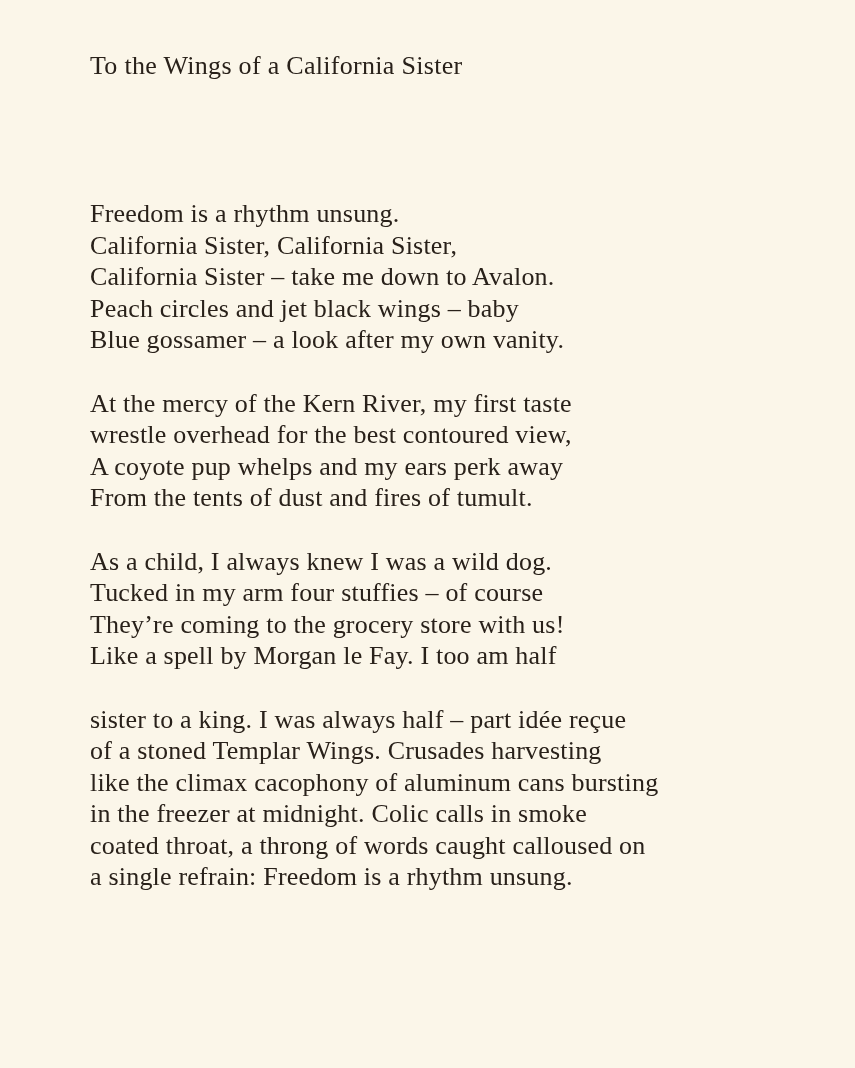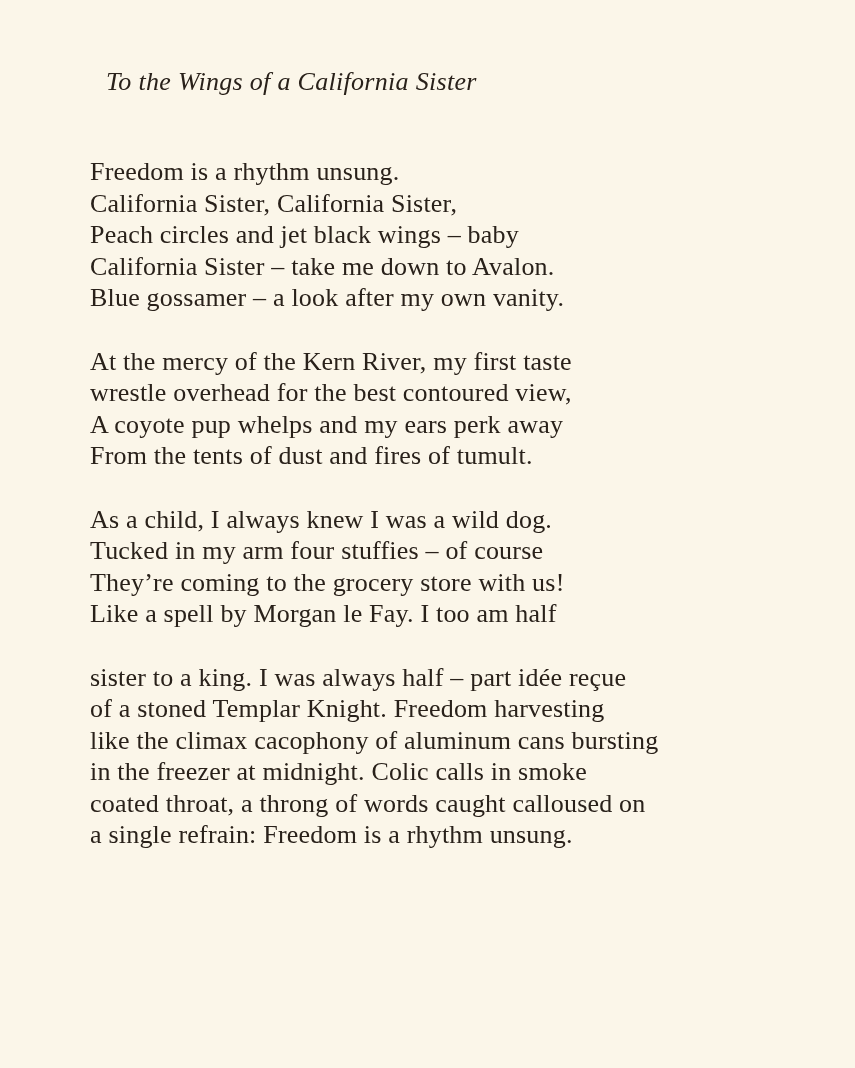--- a/index.html
+++ b/index.html
@@ -14,29 +14,28 @@
     width: 855px;
     height: 1068px;
     box-sizing: border-box;
     padding: 50px 40px 0 90px;
     background: #fbf6e9;
     font-family: "Liberation Serif", "DejaVu Serif", serif;
     color: #29211a;
     overflow: hidden;
   }
   .title {
-    margin: 16px;
-    font-style: italic;
+    margin: 0;
     font-weight: normal;
     font-size: 26px;
     line-height: 32px;
     letter-spacing: 0.3px;
   }
   .poem {
-    margin-top: 58px;
+    margin-top: 116px;
   }
   .stanza {
     margin: 0 0 32px 0;
   }
   .line {
     margin: 0;
     font-size: 26px;
     line-height: 31.5px;
     letter-spacing: 0.2px;
     white-space: pre;
@@ -44,38 +43,38 @@
 </style>
 </head>
 <body style="background: rgb(251, 246, 233);">
 
 <div class="page" style="background: rgb(251, 246, 233); color: rgb(41, 33, 26);">
   <h1 class="title">To the Wings of a California Sister</h1>
   <div class="poem">
       <div class="stanza">
         <p class="line">Freedom is a rhythm unsung.</p>
         <p class="line">California Sister, California Sister,</p>
+        <p class="line">California Sister – take me down to Avalon.</p>
         <p class="line">Peach circles and jet black wings – baby</p>
-        <p class="line">California Sister – take me down to Avalon.</p>
         <p class="line">Blue gossamer – a look after my own vanity.</p>
       </div>
       <div class="stanza">
         <p class="line">At the mercy of the Kern River, my first taste</p>
         <p class="line">wrestle overhead for the best contoured view,</p>
         <p class="line">A coyote pup whelps and my ears perk away</p>
         <p class="line">From the tents of dust and fires of tumult.</p>
       </div>
       <div class="stanza">
         <p class="line">As a child, I always knew I was a wild dog.</p>
         <p class="line">Tucked in my arm four stuffies – of course</p>
         <p class="line">They’re coming to the grocery store with us!</p>
         <p class="line">Like a spell by Morgan le Fay. I too am half</p>
       </div>
       <div class="stanza">
         <p class="line">sister to a king. I was always half – part idée reçue</p>
-        <p class="line">of a stoned Templar Knight. Freedom harvesting</p>
+        <p class="line">of a stoned Templar Wings. Crusades harvesting</p>
         <p class="line">like the climax cacophony of aluminum cans bursting</p>
         <p class="line">in the freezer at midnight. Colic calls in smoke</p>
         <p class="line">coated throat, a throng of words caught calloused on</p>
         <p class="line">a single refrain: Freedom is a rhythm unsung.</p>
       </div>
     </div>
 </div>
 
 </body></html>

